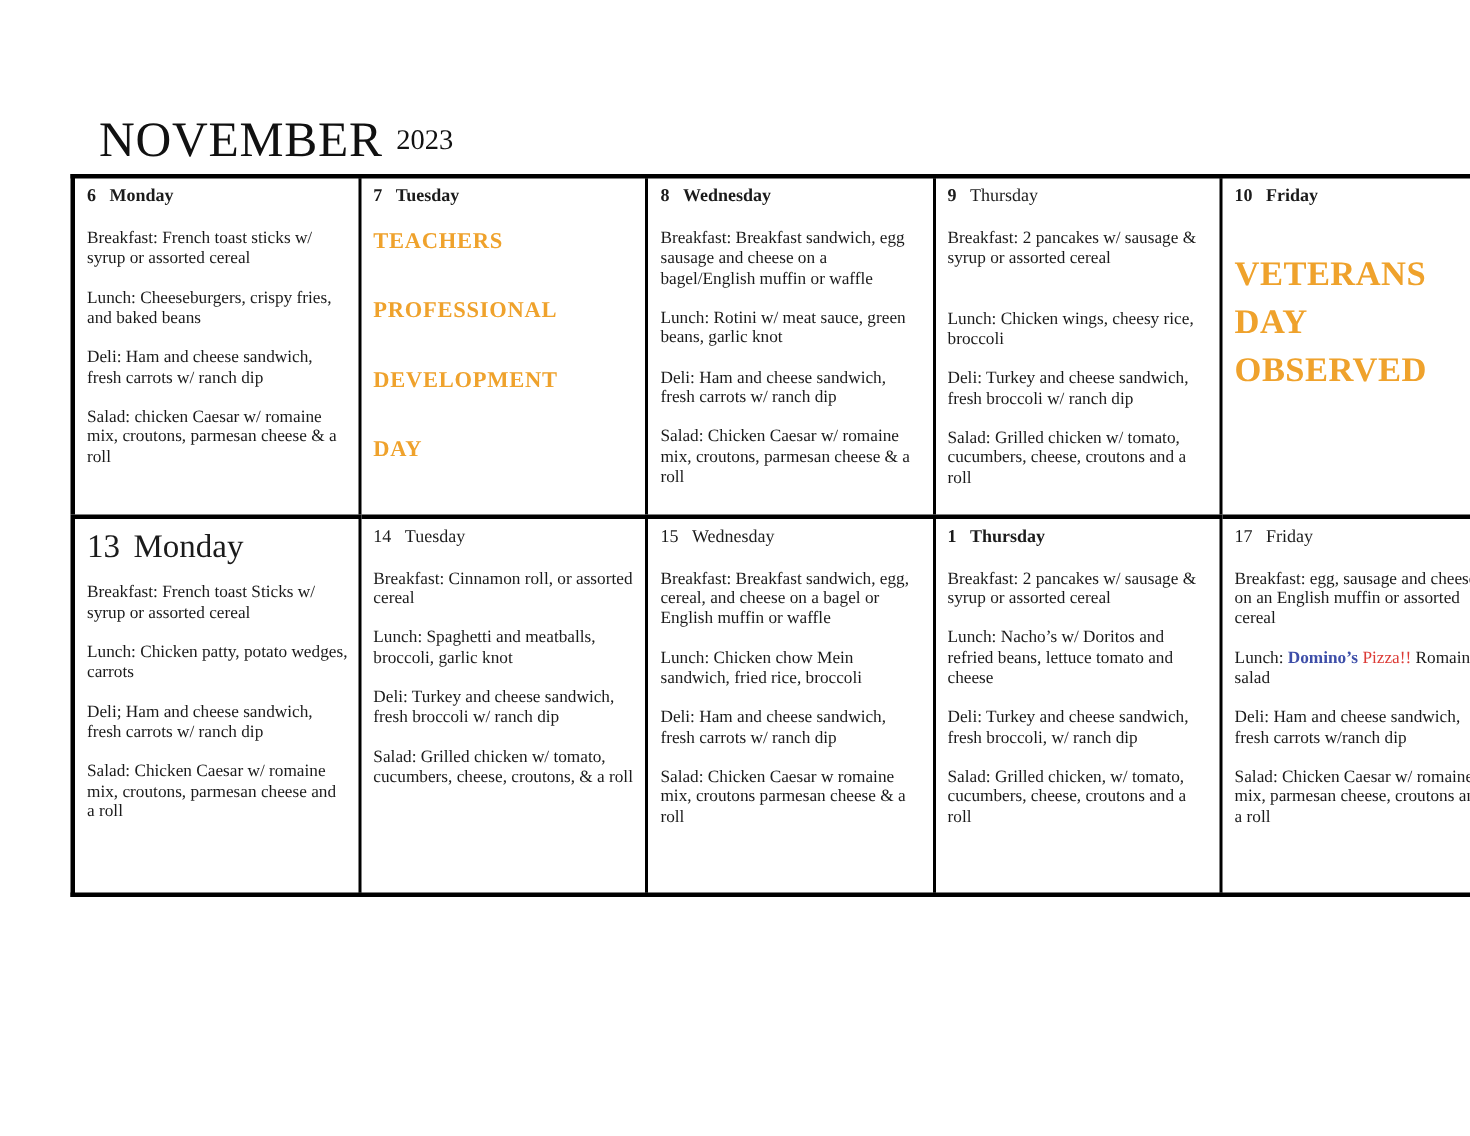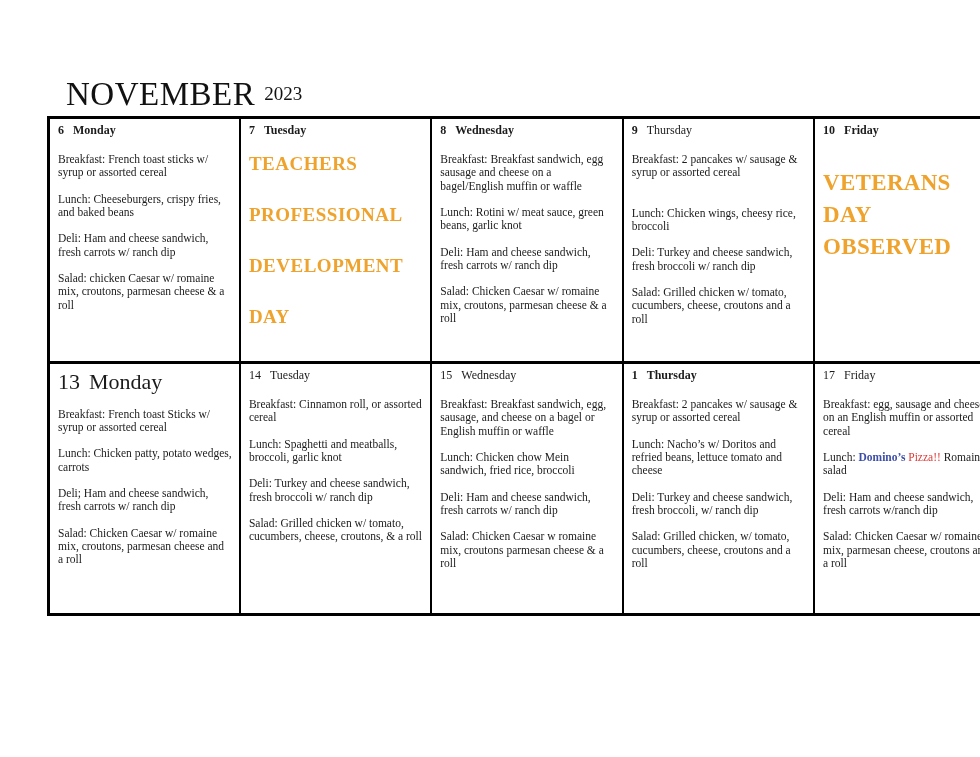--- a/index.html
+++ b/index.html
@@ -43,21 +43,21 @@
   tr.week-1 td.cell{height:222px;border-bottom-width:3px;}
   tr.week-2 td.cell{height:252px;}
   .day-head{font-size:12px;margin:1px 0 15px 0;}
   .day-head .date{margin-right:9px;}
   .day-head.dh-bold{font-weight:bold;}
   .day-head .b{font-weight:bold;}
   .day-head.dh-big{font-size:22px;margin-bottom:13px;}
   p.menu-line{margin:0 0 13px 0;}
   td.cell-thu1 p.menu-line:first-of-type{margin-bottom:27px;}
   .announce-line{
-    color:var(--accent);font-weight:bold;font-size:19px;
+    color:var(--accent);font-weight:bold;font-size:15px;
     margin:0 0 29px 0;letter-spacing:0.5px;
   }
   .announce-block{
     color:var(--accent);font-weight:600;font-size:23px;
     margin-top:29px;line-height:1.4;letter-spacing:0.3px;
   }
   .brand-blue{color:var(--brand-blue);font-weight:bold;}
   .brand-red{color:var(--brand-red);}
 </style>
 </head>
@@ -136,21 +136,21 @@
       <p class="menu-line">Breakfast: Cinnamon roll, or assorted cereal</p>
       <p class="menu-line">Lunch: Spaghetti and meatballs, broccoli, garlic knot</p>
       <p class="menu-line">Deli: Turkey and cheese sandwich, fresh broccoli w/ ranch dip</p>
       <p class="menu-line">Salad: Grilled chicken w/ tomato, cucumbers, cheese, croutons, &amp; a roll</p>
     </td>
 
     <td class="cell">
       <div class="day-head">
         <span class="date">15</span><span class="wd">Wednesday</span>
       </div>
-      <p class="menu-line">Breakfast: Breakfast sandwich, egg, sausage, and cheese on a bagel or English muffin or waffle</p>
+      <p class="menu-line">Breakfast: Breakfast sandwich, egg, cereal, and cheese on a bagel or English muffin or waffle</p>
       <p class="menu-line">Lunch: Chicken chow Mein sandwich, fried rice, broccoli</p>
       <p class="menu-line">Deli: Ham and cheese sandwich, fresh carrots w/ ranch dip</p>
       <p class="menu-line">Salad: Chicken Caesar w romaine mix, croutons parmesan cheese &amp; a roll</p>
     </td>
 
     <td class="cell">
       <div class="day-head dh-bold">
         <span class="date">1</span><span class="wd">Thursday</span>
       </div>
       <p class="menu-line">Breakfast: 2 pancakes w/ sausage &amp; syrup or assorted cereal</p>

